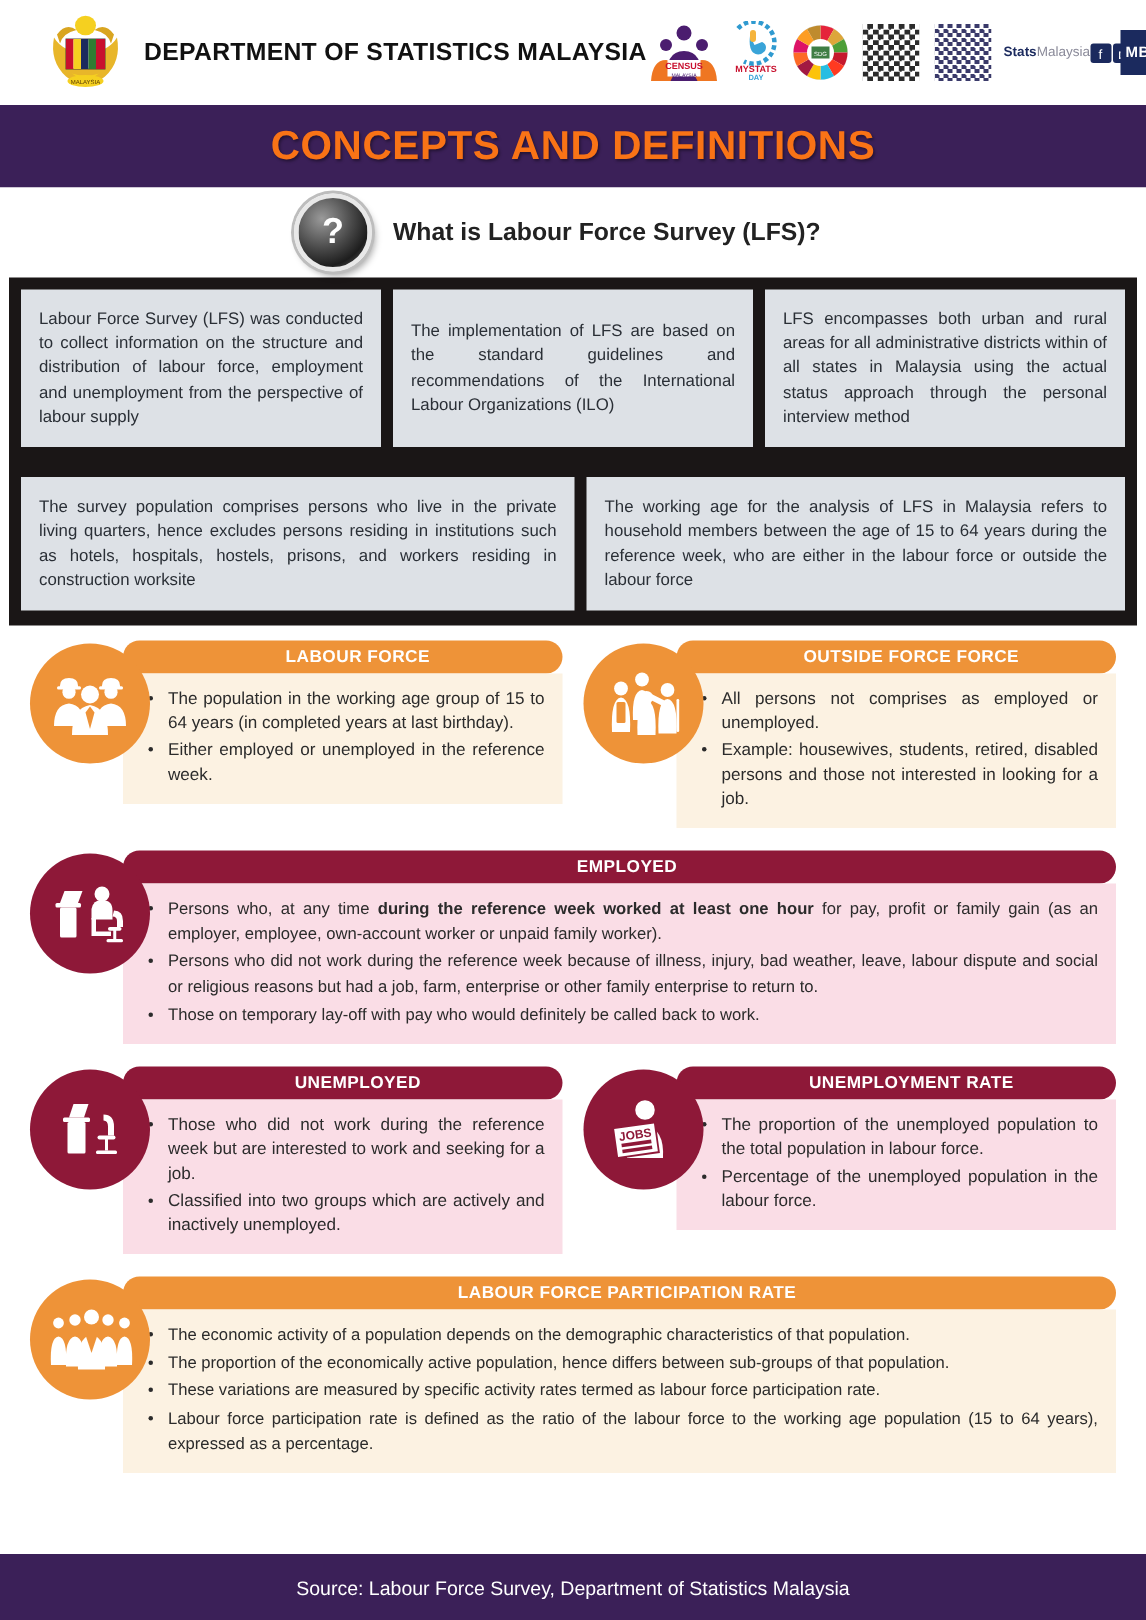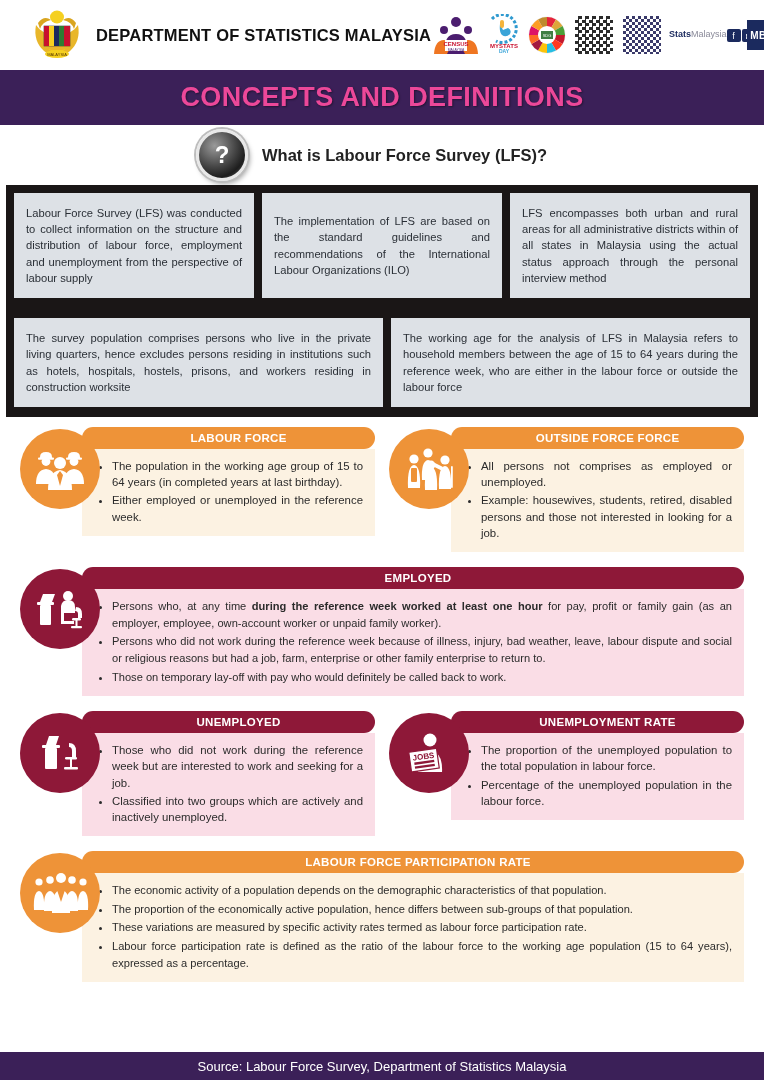--- a/index.html
+++ b/index.html
@@ -35,21 +35,21 @@
   .stats-word em{font-style:normal;color:#8a8a99;font-weight:normal;}
   .social-row{display:flex;gap:1px;margin-top:1px;}
   .sq{width:14px;height:13px;background:#1b2a5e;color:#fff;font-size:9px;
       display:flex;align-items:center;justify-content:center;border-radius:2px;}
   .dosm-url{font-size:5.5px;color:#555;margin-top:1px;letter-spacing:.2px;}
   .mbls{width:36px;height:30px;background:#1b2a5e;color:#fff;font-size:10px;font-weight:bold;
       display:flex;align-items:center;justify-content:center;letter-spacing:.3px;}
 
   
   .titlebar{
-    height:55px;background:#3b2058;color:#ec4899;
+    height:55px;background:#3b2058;color:#f97316;
     display:flex;align-items:center;justify-content:center;
     font-size:27px;font-weight:bold;letter-spacing:.4px;
     text-shadow:1px 1px 2px rgba(0,0,0,.4);
   }
 
   
   .qrow{height:60px;display:flex;align-items:center;padding-left:196px;background:#fff;}
   .qmark{
     width:46px;height:46px;border-radius:50%;
     background:radial-gradient(circle at 34% 30%, #9a9a9a 0%, #4a4a4a 45%, #1d1d1d 72%, #6e6e6e 100%);
@@ -104,21 +104,21 @@
   
   .t-maroon .cardhead{background:#8e1838;}
   .t-maroon .cardbody{background:#fadde6;}
   .t-maroon .cardicon{background:#8e1838;}
 
   .card.full .cardbody{font-size:11.1px;line-height:1.5;}
   .card.full .cardhead{padding-left:20px;}
 
   
   .footer{
-    position:absolute;left:0;bottom:0;width:764px;height:28px;
+    position:absolute;left:0;bottom:0;width:764px;height:44px;
     background:#3b2058;color:#fff;display:flex;align-items:center;justify-content:center;
     font-size:13px;
   }
   b.hl{font-weight:bold;}
 </style>
 </head>
 <body>
 
 <div class="header">
 

